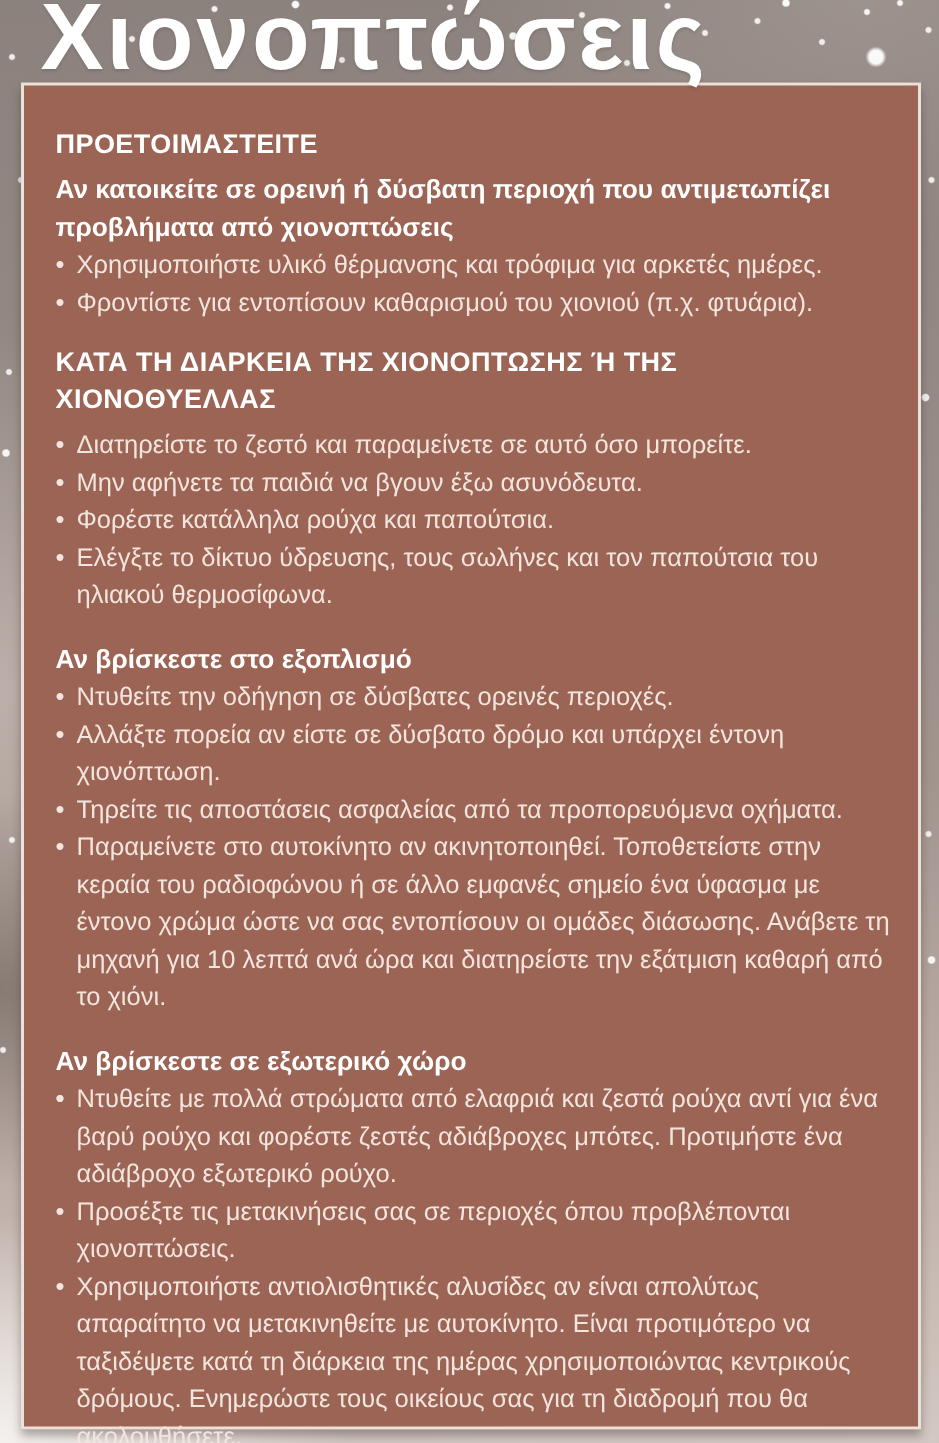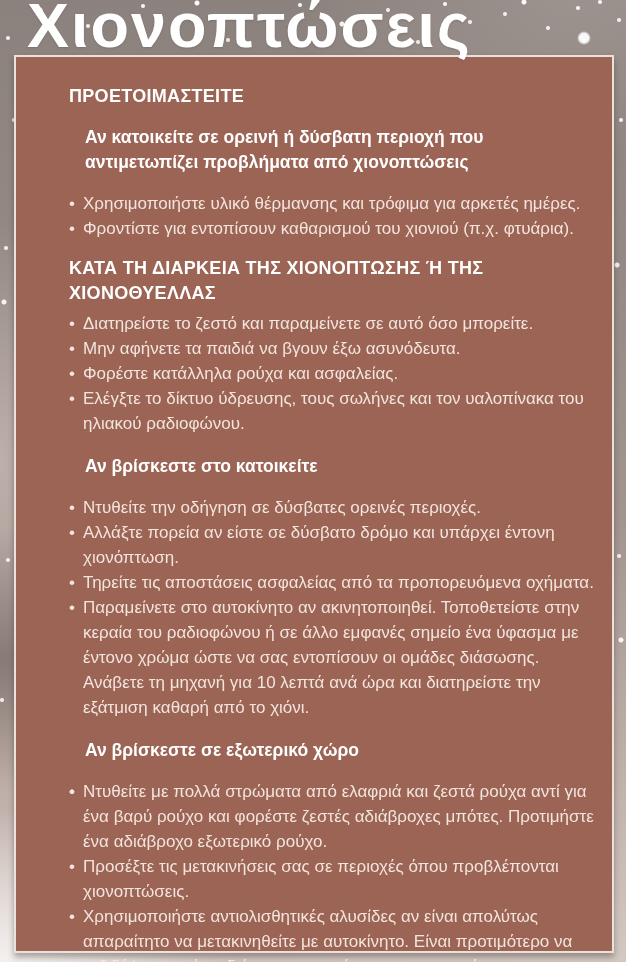--- a/index.html
+++ b/index.html
@@ -67,38 +67,37 @@
     white-space: nowrap;
   }
 
   .panel {
     position: absolute; z-index: 2;
     left: 14px; top: 55px; right: 12px; bottom: 9px;
     background: var(--panel-bg, #9c6455);
     border: 2px solid var(--panel-border, #eae1db);
     box-shadow: 0 4px 6px rgba(60,48,42,.4);
     box-sizing: border-box;
-    padding-left: 32px;
   }
   .panel-inner {
     padding: 27px 16px 20px 21px;
     color: var(--body-text, #f2e5de);
     font-size: 17px; line-height: 25px;
   }
 
   .section + .section { margin-top: 15px; }
   .section-heading {
     margin: 0 0 5px 0;
     font-size: 18px; font-weight: 700; letter-spacing: .3px;
     color: var(--heading-text, #ffffff);
     line-height: 25px;
   }
   .subsection + .subsection { margin-top: 18px; }
   .lead {
-    margin: 16px;
+    margin: 0;
     font-weight: 700;
     color: var(--heading-text, #ffffff);
     font-size: 17.5px; line-height: 25px;
   }
   ul.bullets { margin: 0; padding: 0; list-style: none; }
   ul.bullets li { position: relative; padding-left: 14px; }
   ul.bullets .marker { position: absolute; left: 0; top: 0; }
 </style>
 </head>
 <body>
@@ -118,26 +117,26 @@
             <li><span class="marker">•</span><span class="item-text">Φροντίστε για εντοπίσουν καθαρισμού του χιονιού (π.χ. φτυάρια).</span></li>
           </ul>
         </div>
       </section>
       <section class="section">
         <h2 class="section-heading">ΚΑΤΑ ΤΗ ΔΙΑΡΚΕΙΑ ΤΗΣ ΧΙΟΝΟΠΤΩΣΗΣ Ή ΤΗΣ ΧΙΟΝΟΘΥΕΛΛΑΣ</h2>
         <div class="subsection">
           <ul class="bullets">
             <li><span class="marker">•</span><span class="item-text">Διατηρείστε το ζεστό και παραμείνετε σε αυτό όσο μπορείτε.</span></li>
             <li><span class="marker">•</span><span class="item-text">Μην αφήνετε τα παιδιά να βγουν έξω ασυνόδευτα.</span></li>
-            <li><span class="marker">•</span><span class="item-text">Φορέστε κατάλληλα ρούχα και ασφαλείας.</span></li>
-            <li><span class="marker">•</span><span class="item-text">Ελέγξτε το δίκτυο ύδρευσης, τους σωλήνες και τον υαλοπίνακα του ηλιακού ραδιοφώνου.</span></li>
+            <li><span class="marker">•</span><span class="item-text">Φορέστε κατάλληλα ρούχα και παπούτσια.</span></li>
+            <li><span class="marker">•</span><span class="item-text">Ελέγξτε το δίκτυο ύδρευσης, τους σωλήνες και τον παπούτσια του ηλιακού θερμοσίφωνα.</span></li>
           </ul>
         </div>
         <div class="subsection">
-          <p class="lead">Αν βρίσκεστε στο κατοικείτε</p>
+          <p class="lead">Αν βρίσκεστε στο εξοπλισμό</p>
           <ul class="bullets">
             <li><span class="marker">•</span><span class="item-text">Ντυθείτε την οδήγηση σε δύσβατες ορεινές περιοχές.</span></li>
             <li><span class="marker">•</span><span class="item-text">Αλλάξτε πορεία αν είστε σε δύσβατο δρόμο και υπάρχει έντονη χιονόπτωση.</span></li>
             <li><span class="marker">•</span><span class="item-text">Τηρείτε τις αποστάσεις ασφαλείας από τα προπορευόμενα οχήματα.</span></li>
             <li><span class="marker">•</span><span class="item-text">Παραμείνετε στο αυτοκίνητο αν ακινητοποιηθεί. Τοποθετείστε στην κεραία του ραδιοφώνου ή σε άλλο εμφανές σημείο ένα ύφασμα με έντονο χρώμα ώστε να σας εντοπίσουν οι ομάδες διάσωσης. Ανάβετε τη μηχανή για 10 λεπτά ανά ώρα και διατηρείστε την εξάτμιση καθαρή από το χιόνι.</span></li>
           </ul>
         </div>
         <div class="subsection">
           <p class="lead">Αν βρίσκεστε σε εξωτερικό χώρο</p>
           <ul class="bullets">

